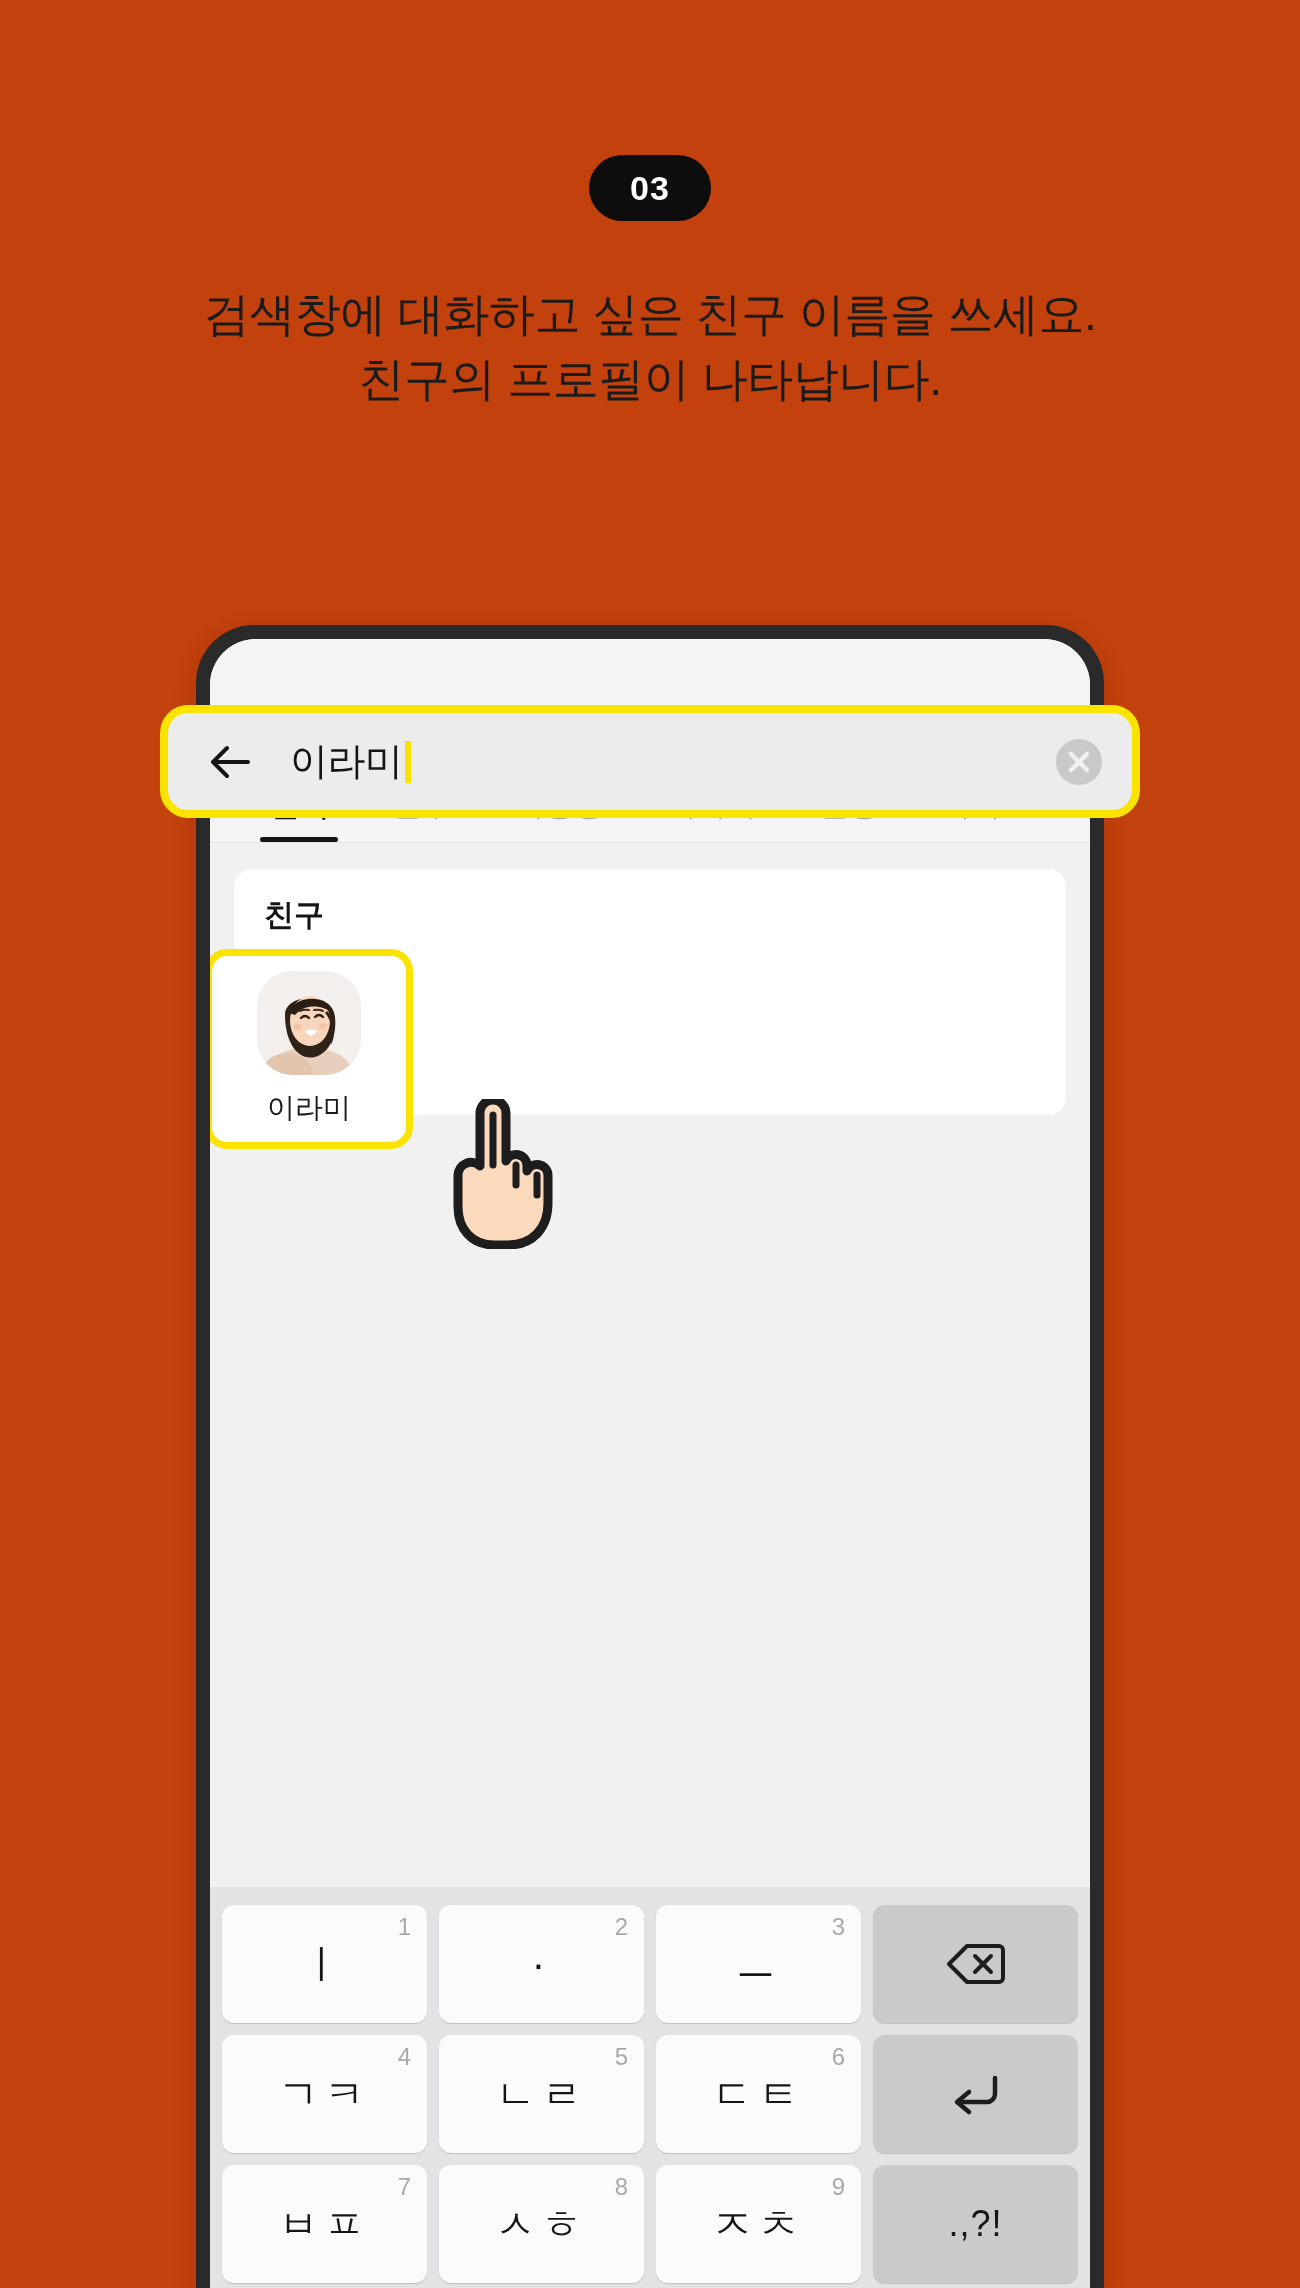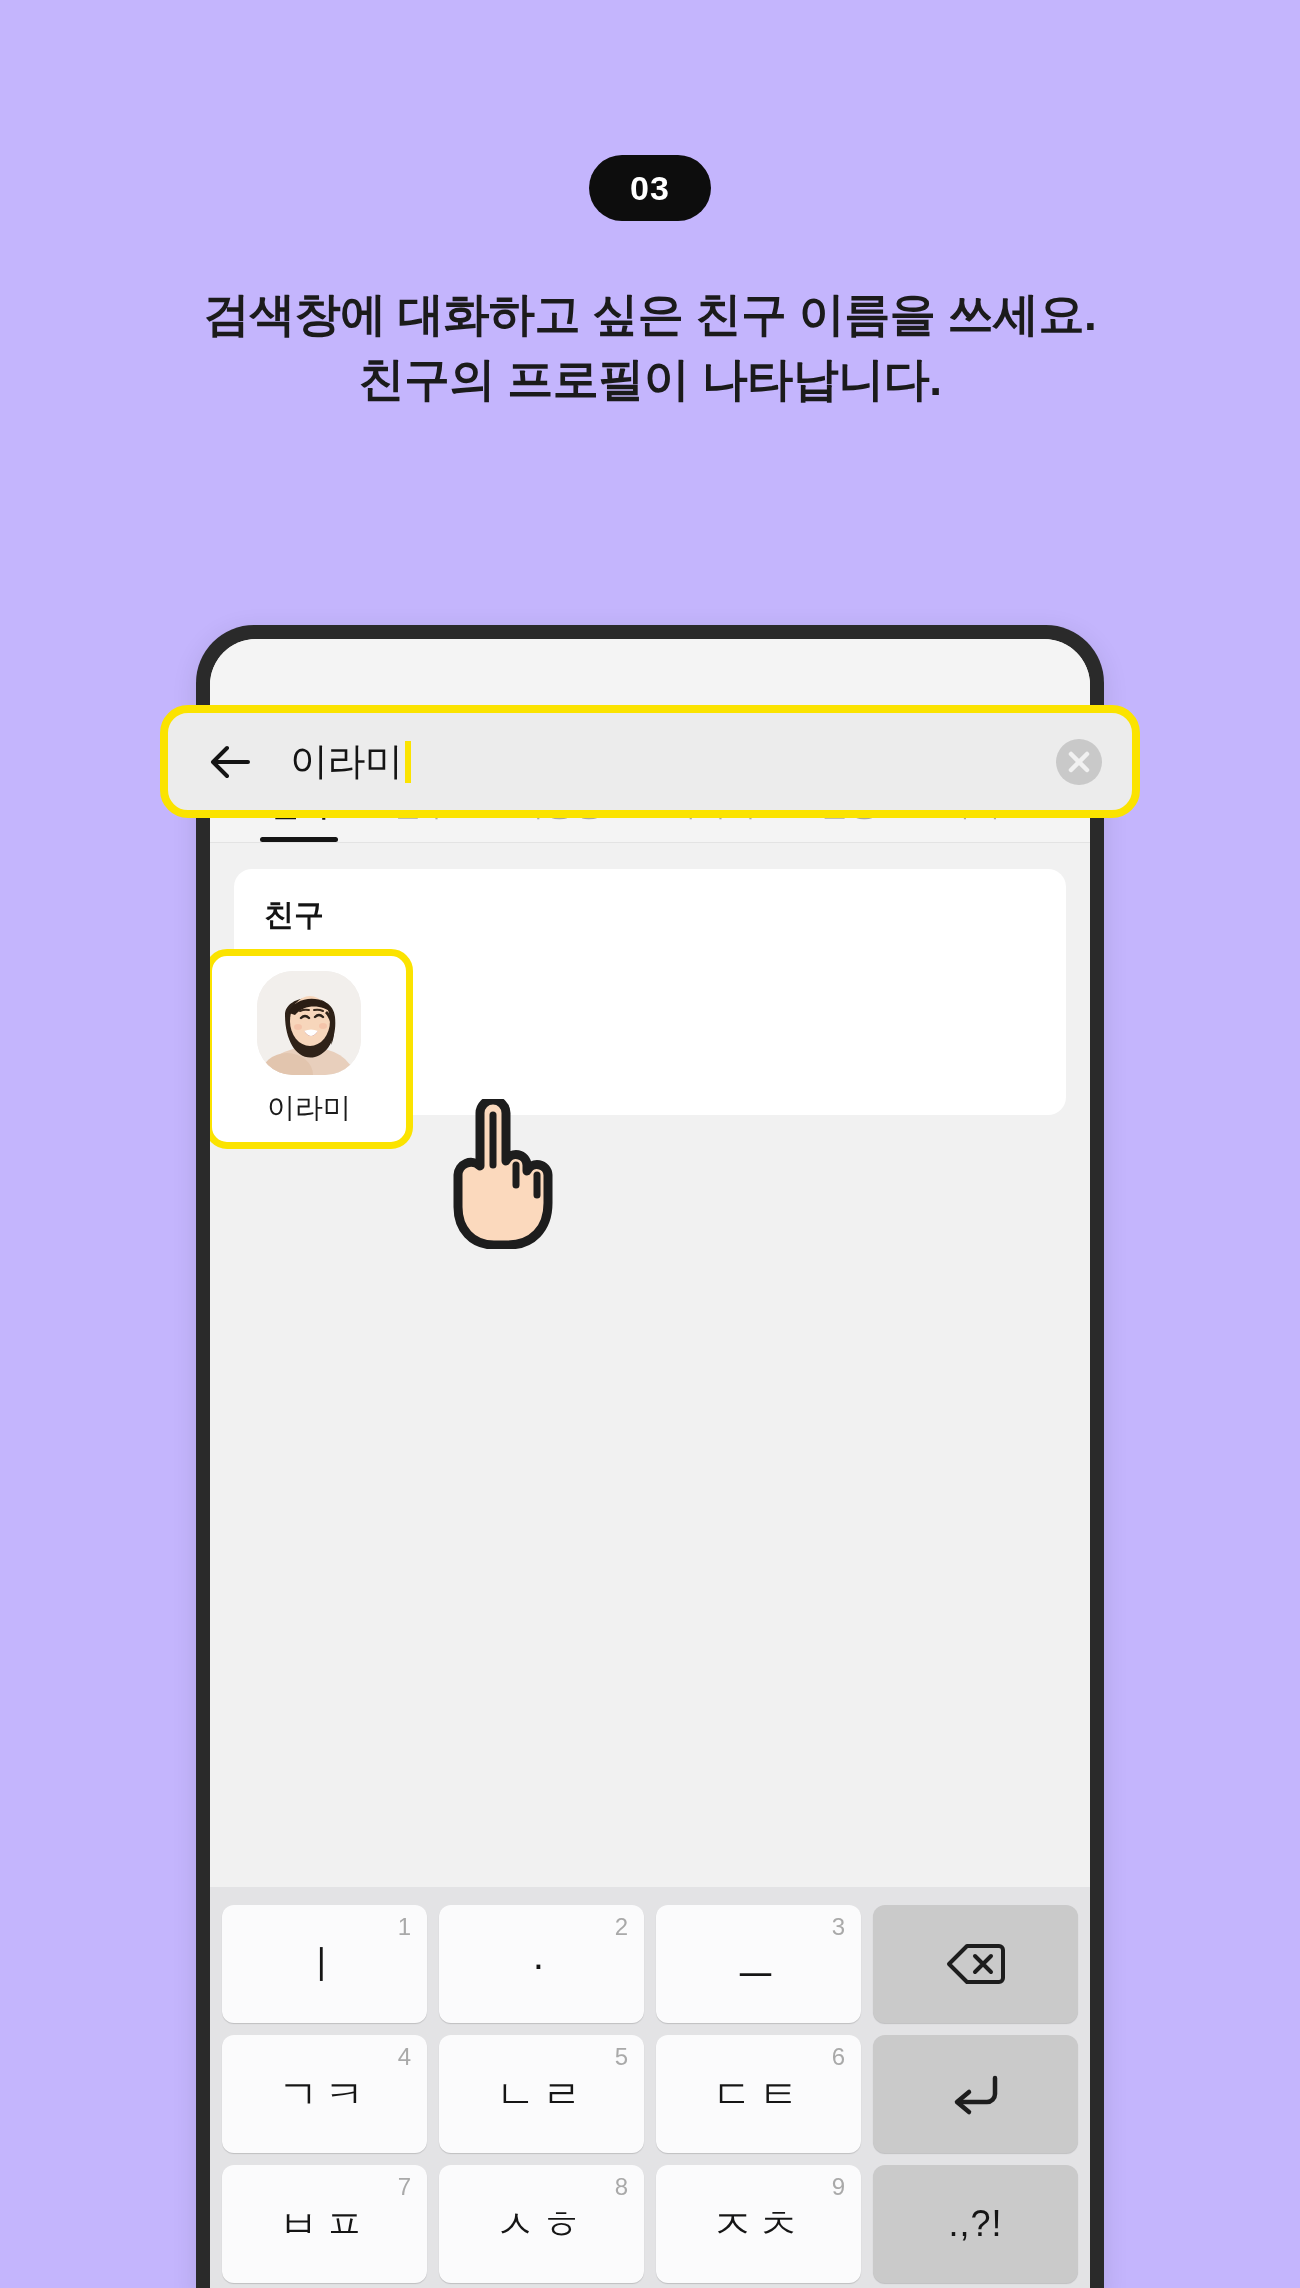--- a/index.html
+++ b/index.html
@@ -7,21 +7,21 @@
     width: 1300px;
     height: 2288px;
     background: #f7f7f5;
     font-family: "Liberation Sans", "DejaVu Sans", sans-serif;
     overflow: hidden;
   }
   .page {
     position: relative;
     width: 1300px;
     height: 2288px;
-    background: #c4b5fd;
+    background: #c2410c;
   }
 
   
   .step-badge {
     position: absolute;
     left: 50%;
     top: 155px;
     transform: translateX(-50%);
     width: 122px;
     height: 66px;
@@ -40,21 +40,21 @@
   .instructions {
     position: absolute;
     top: 282px;
     left: 0;
     width: 1300px;
     text-align: center;
     color: #1b1b1b;
   }
   .instructions .line {
     font-size: 46px;
-    font-weight: 700;
+    font-weight: 400;
     line-height: 1.42;
     letter-spacing: -0.5px;
   }
 
   
   .phone-frame {
     position: absolute;
     left: 196px;
     top: 625px;
     width: 908px;

